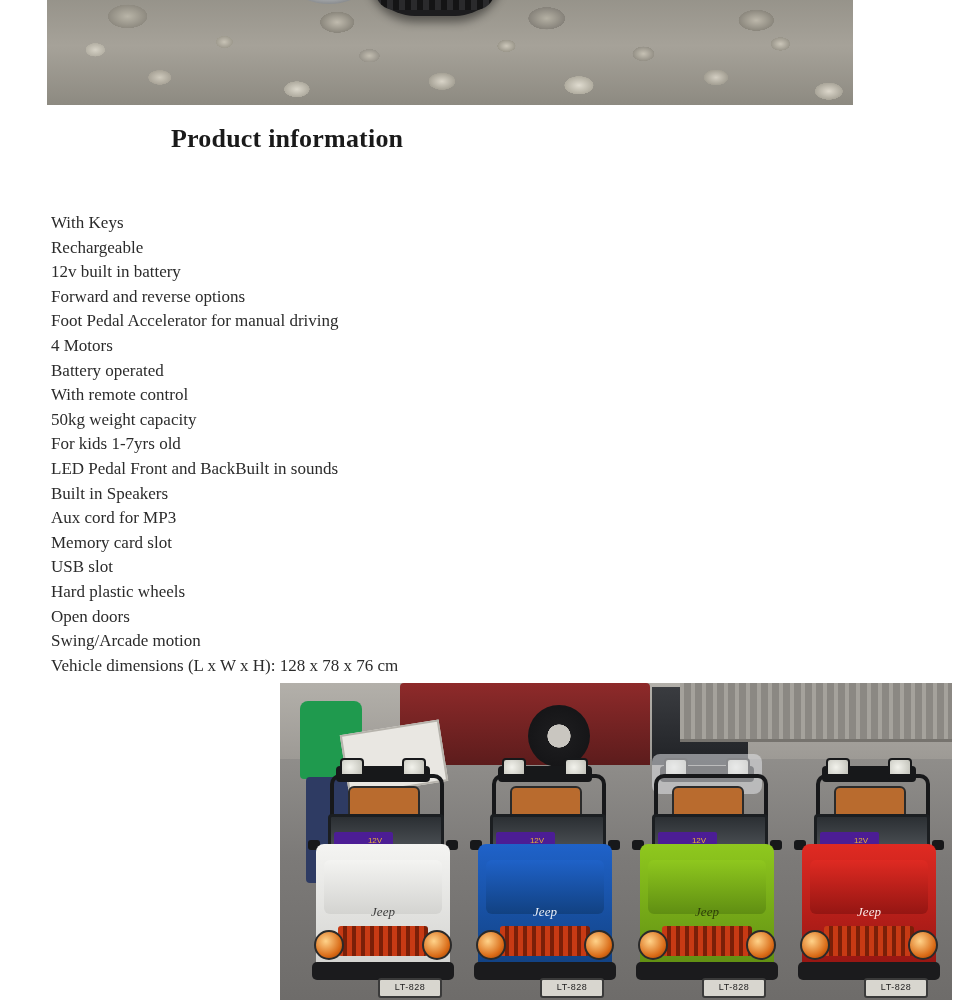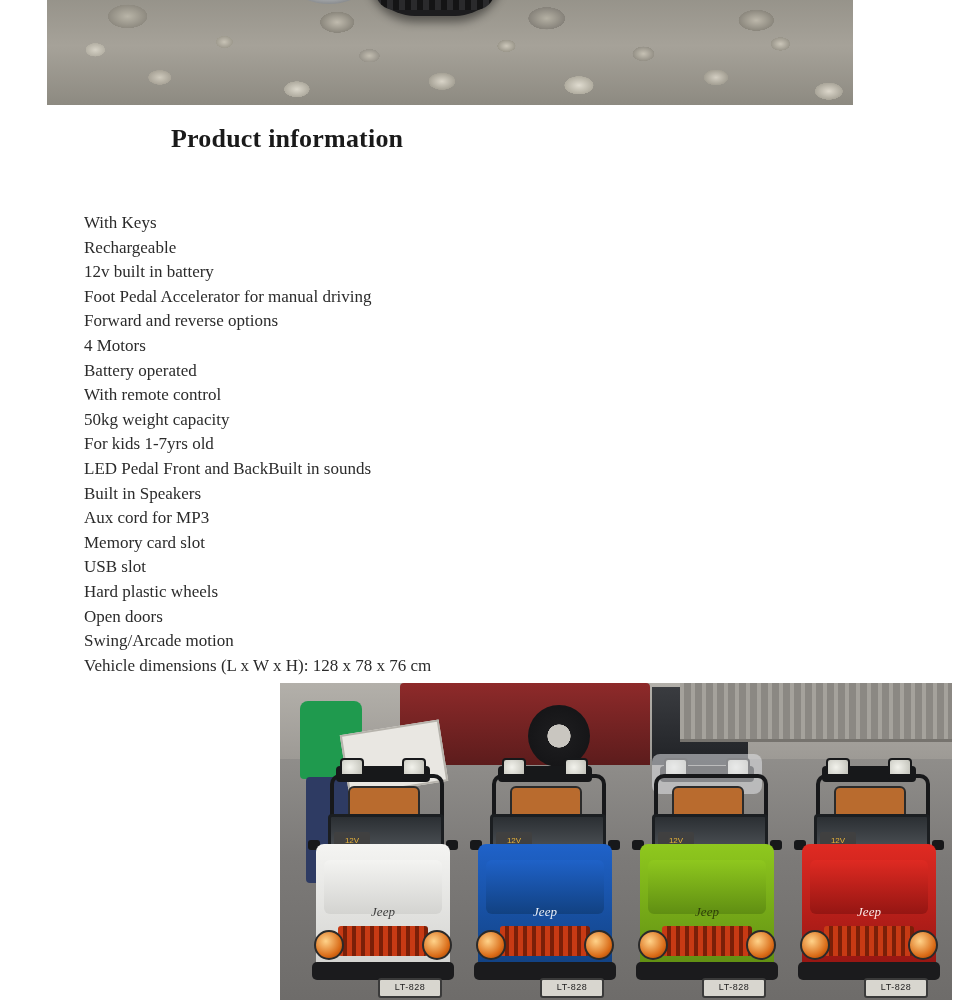--- a/index.html
+++ b/index.html
@@ -97,21 +97,20 @@
     top: 211px;
     list-style: none;
     margin: 0;
     padding: 0;
     font-size: 17px;
     line-height: 24.6px;
     color: #2b2b2b;
   }
   .spec-list li {
     white-space: nowrap;
-    margin-left: 33px;
   }
 
   
   .bottom-photo {
     position: absolute;
     left: 280px;
     top: 683px;
     width: 672px;
     height: 317px;
     overflow: hidden;
@@ -264,27 +263,28 @@
     text-align: center;
     font-family: "Liberation Serif", serif;
     font-size: 13px;
     font-style: italic;
     color: #3a3a3a;
   }
   .jeep .tag {
     position: absolute;
     left: 26px; bottom: 150px;
     width: 36px; height: 18px;
-    background: #404040;
+    background: #4c1d95;
     border-radius: 2px;
     color: #e7b23a;
     font-family: "Liberation Sans", sans-serif;
     font-size: 8px;
     text-align: center;
     line-height: 18px;
+    padding-left: 23px;
   }
   .jeep .mirror {
     position: absolute;
     bottom: 150px; width: 12px; height: 10px;
     background: #17181a; border-radius: 3px;
   }
   .jeep .mirror.l { left: 0px; }
   .jeep .mirror.r { right: 0px; }
 
   .jeep-white .body, .jeep-white .hood { background: linear-gradient(180deg, #f4f4f2 0%, #d2d2cf 100%); }
@@ -314,22 +314,22 @@
     
   </div>
 </div>
 
 <div class="heading">Product information</div>
 
 <ul class="spec-list">
   <li>With Keys</li>
   <li>Rechargeable</li>
   <li>12v built in battery</li>
+  <li>Forward and reverse options</li>
   <li>Foot Pedal Accelerator for manual driving</li>
-  <li>Forward and reverse options</li>
   <li>4 Motors</li>
   <li>Battery operated</li>
   <li>With remote control</li>
   <li>50kg weight capacity</li>
   <li>For kids 1-7yrs old</li>
   <li>LED Pedal Front and BackBuilt in sounds</li>
   <li>Built in Speakers</li>
   <li>Aux cord for MP3</li>
   <li>Memory card slot</li>
   <li>USB slot</li>

